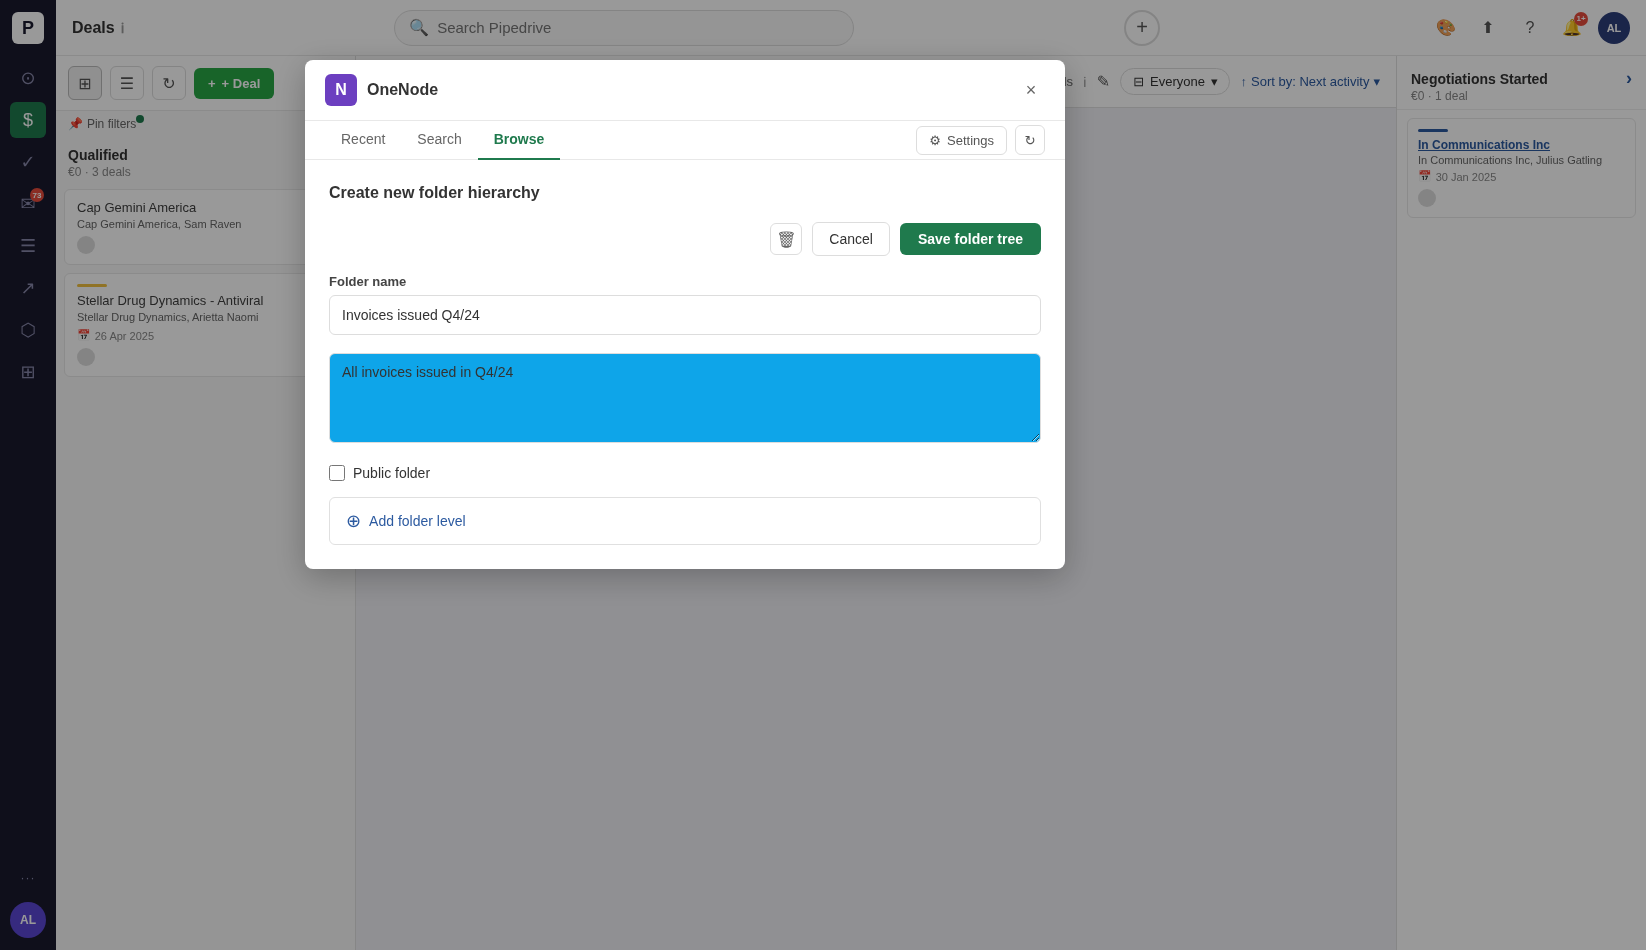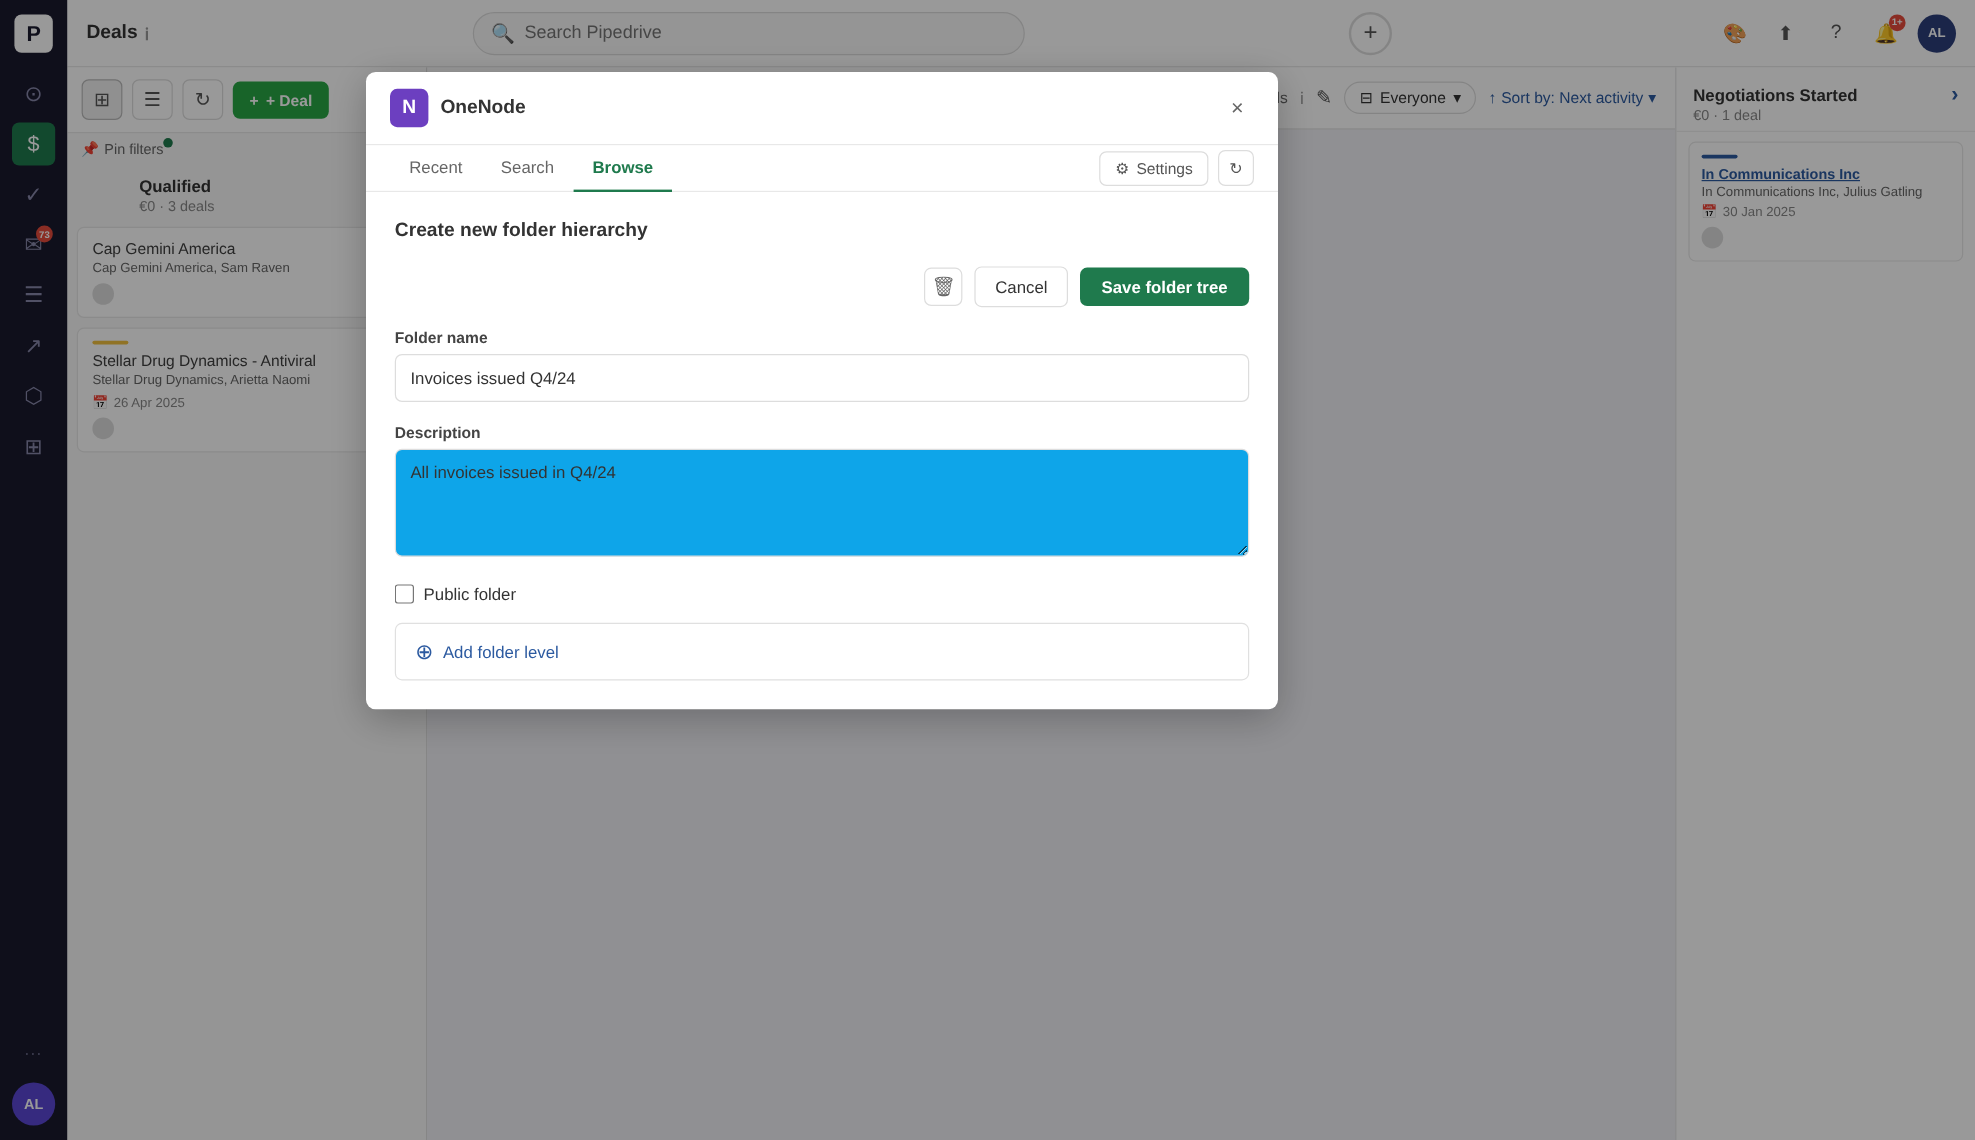--- a/index.html
+++ b/index.html
@@ -193,21 +193,21 @@
     }
     .pin-badge {
       width: 8px; height: 8px;
       background: #1f7a4d;
       border-radius: 50%;
       position: absolute; top: 4px; right: auto; left: 80px;
     }
 
     .stage-header {
       padding: 10px 12px 6px;
-      font-weight: 700; font-size: 14px; color: #333; margin-left: 48px;
+      font-weight: 700; font-size: 14px; color: #333;
     }
     .stage-meta { font-size: 12px; color: #888; font-weight: 400; }
 
     .deal-card {
       background: #fff;
       border: 1px solid #e8e8e8;
       border-radius: 6px;
       margin: 4px 8px;
       padding: 10px 12px;
       cursor: pointer;
@@ -655,21 +655,20 @@
         <button class="cancel-btn">Cancel</button>
         <button class="save-btn">Save folder tree</button>
       </div>
 
       <div class="form-group">
         <label class="form-label">Folder name</label>
         <input class="form-input" type="text" value="Invoices issued Q4/24" style="">
       </div>
 
       <div class="form-group">
-        <label class="form-label">Description</label>
         <textarea class="form-textarea" style="">All invoices issued in Q4/24</textarea>
       </div>
 
       <div class="checkbox-row">
         <input type="checkbox" class="checkbox-input" id="public-folder" style="">
         <label class="checkbox-label" for="public-folder">Public folder</label>
       </div>
 
       <div class="add-folder-level">
         <span style="font-size:18px;color:#2c5aa0;">⊕</span>

